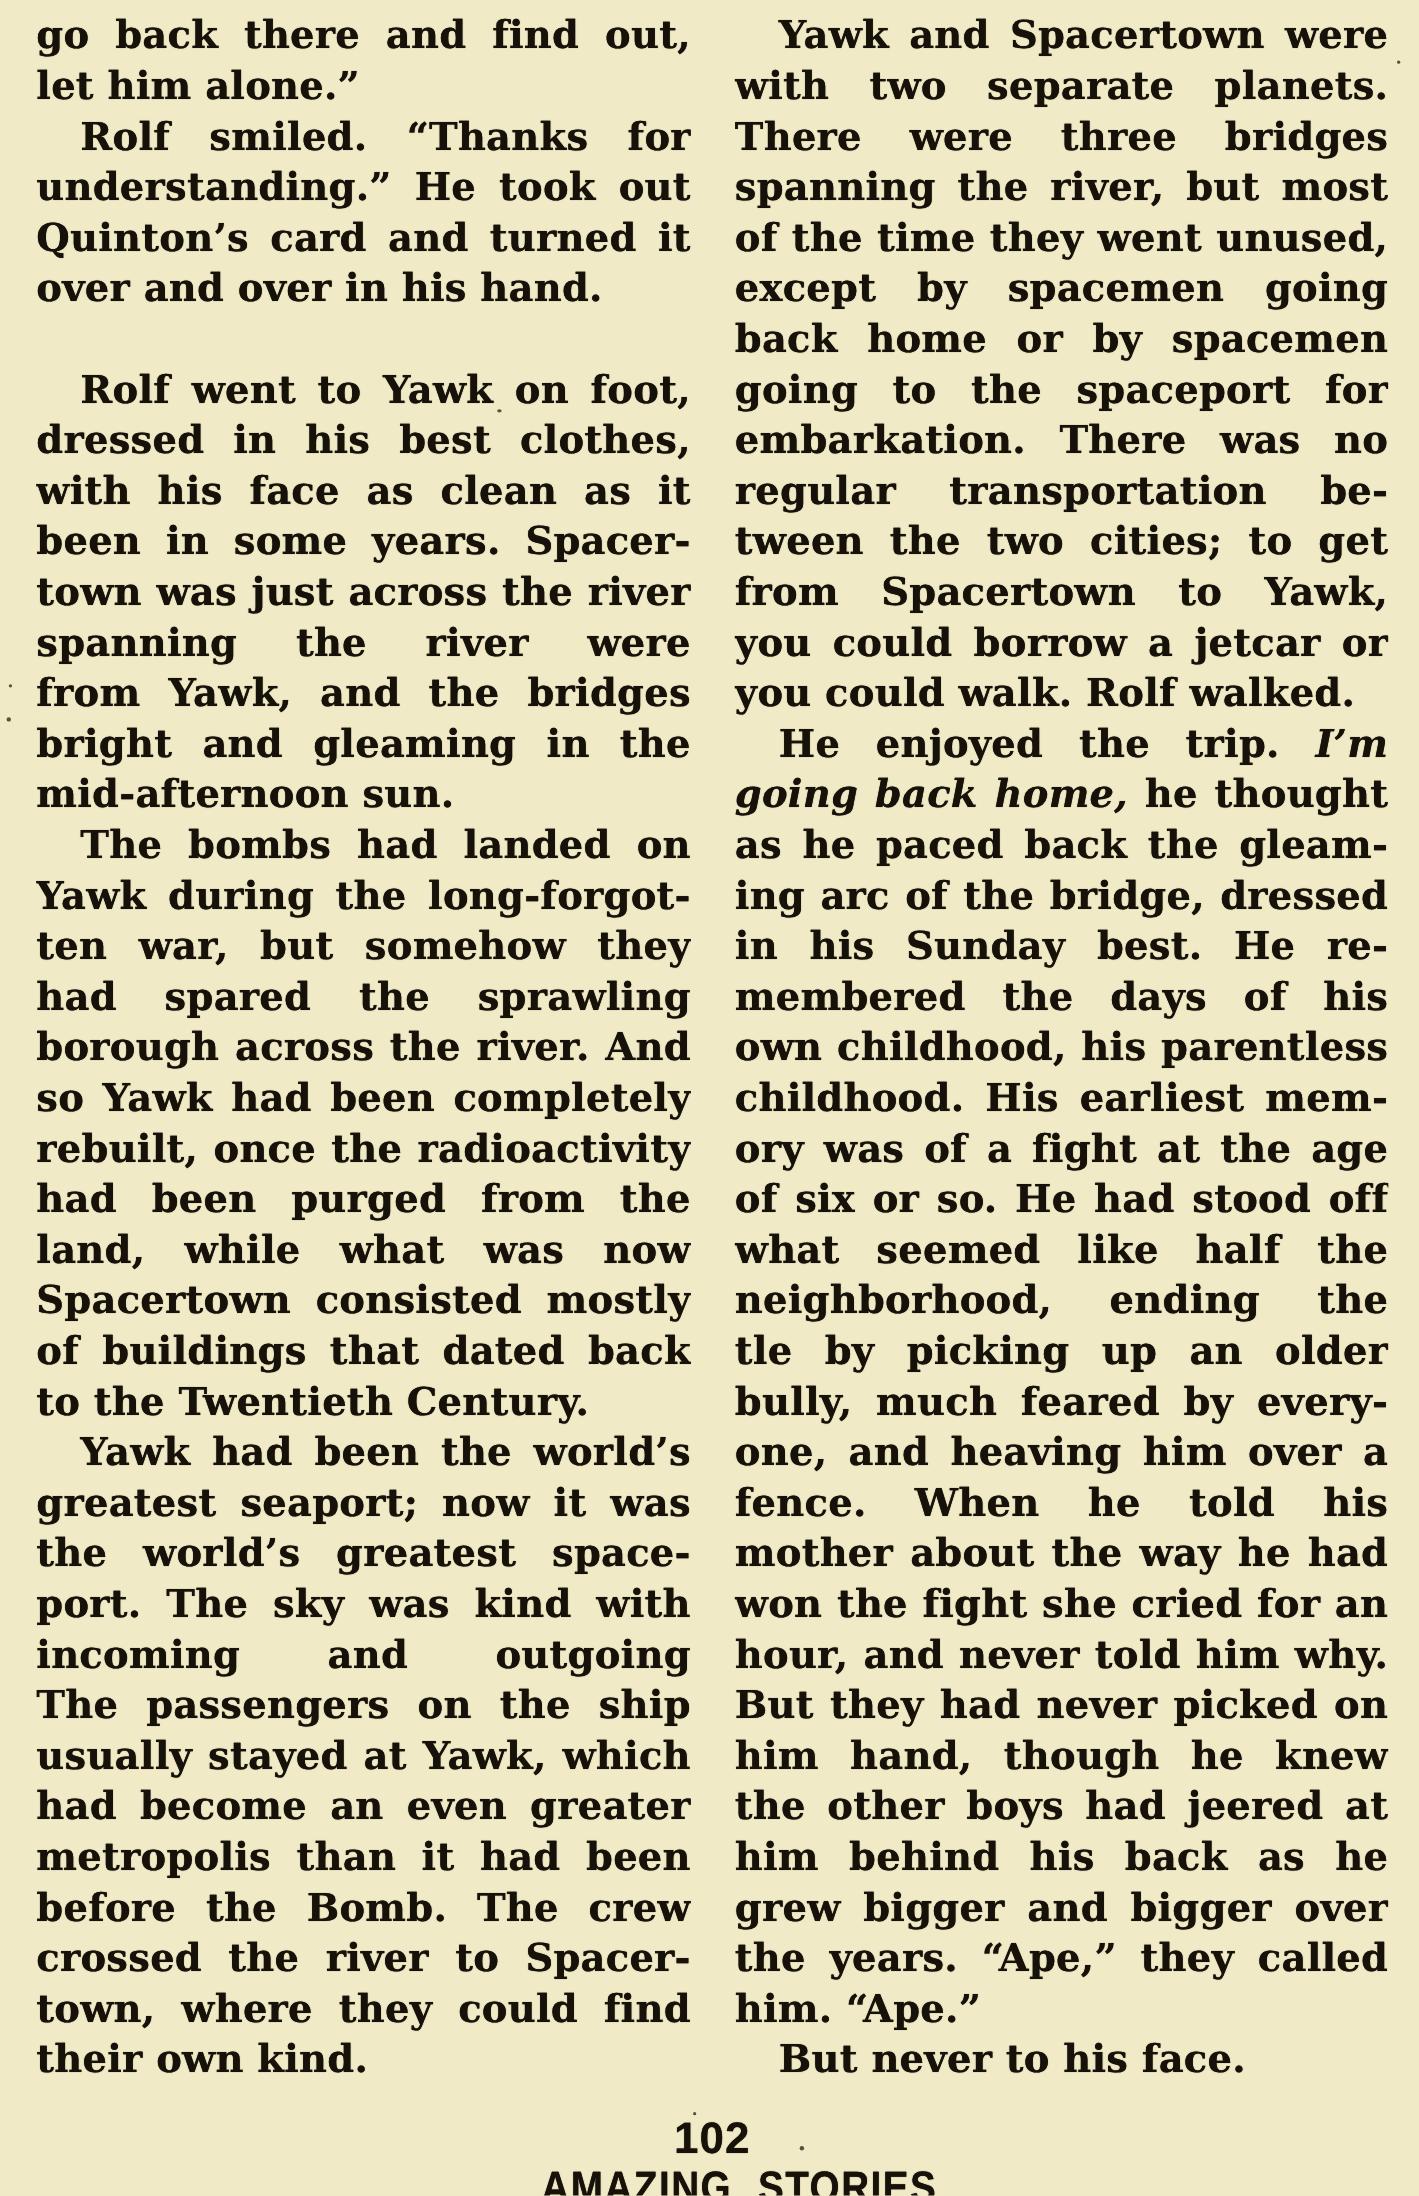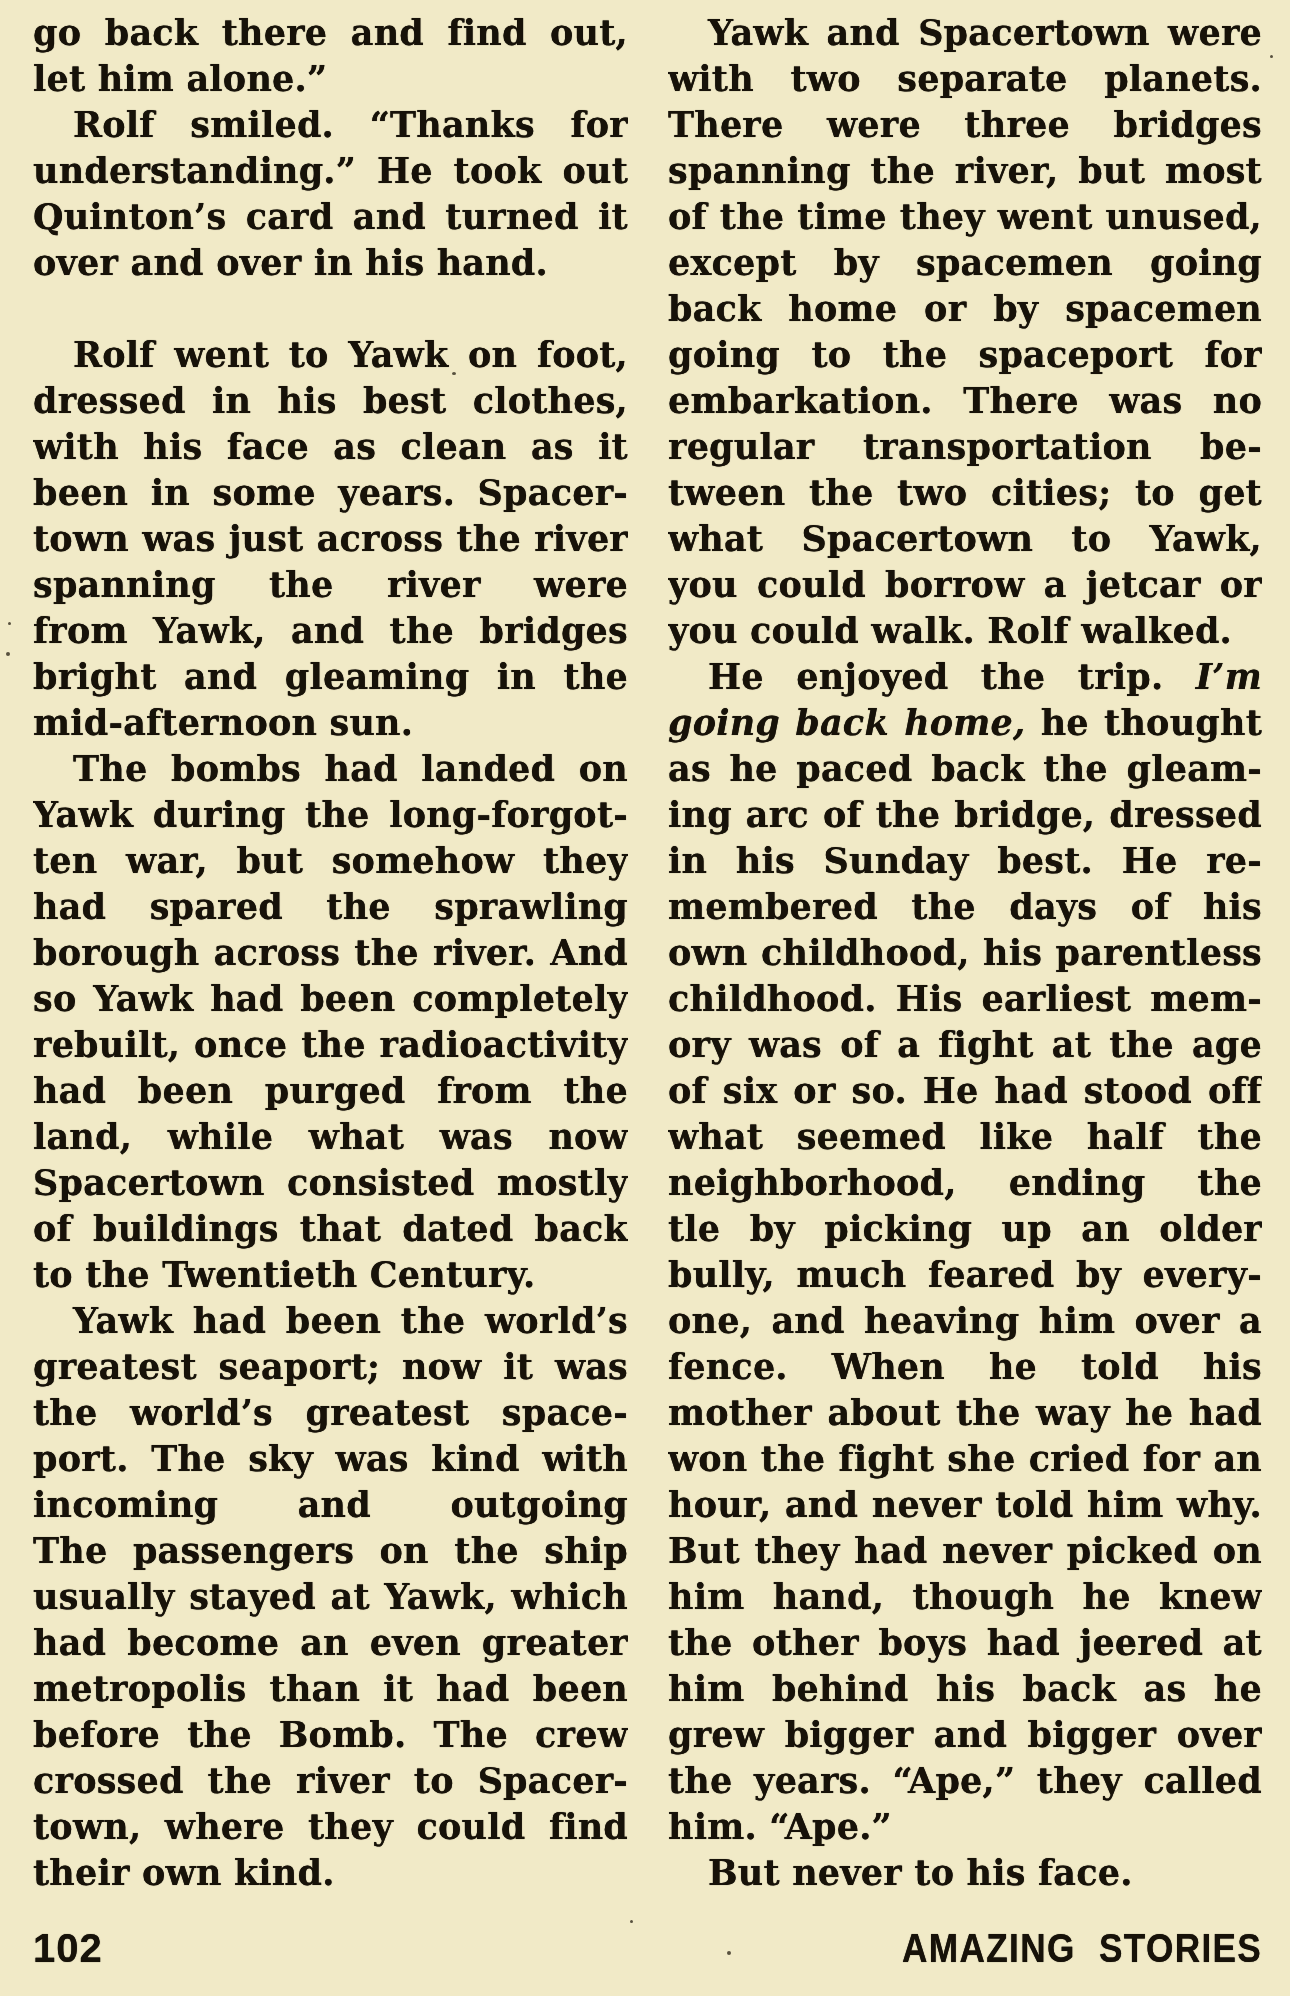--- a/index.html
+++ b/index.html
@@ -34,21 +34,21 @@
     -moz-text-align-last:left;
     text-align-last:left;
   }
   .line.indent{padding-left:40px;}
   .line.gap{height:46px;}
   .it{font-style:italic;}
   .footer{
     position:absolute;left:33px;right:28px;top:1922px;height:52px;
     font-family:"Liberation Sans","DejaVu Sans",sans-serif;
     font-weight:bold;
-    display:flex;justify-content:space-between;align-items:center;
+    display:flex;justify-content:flex-start;align-items:center;flex-direction:column;
   }
   .page-num{
     font-size:40px;letter-spacing:1px;
     text-shadow:0 0 0.8px currentColor;
   }
   .mag-title{
     font-size:40px;letter-spacing:1.5px;word-spacing:14px;
     transform:scaleX(0.88);transform-origin:right center;
     text-shadow:0 0 0.8px currentColor;
   }
@@ -109,21 +109,21 @@
       <div class="line"><span>with two separate planets.</span></div>
       <div class="line"><span>There were three bridges</span></div>
       <div class="line"><span>spanning the river, but most</span></div>
       <div class="line"><span>of the time they went unused,</span></div>
       <div class="line"><span>except by spacemen going</span></div>
       <div class="line"><span>back home or by spacemen</span></div>
       <div class="line"><span>going to the spaceport for</span></div>
       <div class="line"><span>embarkation. There was no</span></div>
       <div class="line"><span>regular transportation be-</span></div>
       <div class="line"><span>tween the two cities; to get</span></div>
-      <div class="line"><span>what Spacertown to Yawk,</span></div>
+      <div class="line"><span>from Spacertown to Yawk,</span></div>
       <div class="line"><span>you could borrow a jetcar or</span></div>
       <div class="line end"><span>you could walk. Rolf walked.</span></div>
       <div class="line indent"><span>He enjoyed the trip. </span><span class="it">I’m</span></div>
       <div class="line"><span class="it">going back home,</span><span> he thought</span></div>
       <div class="line"><span>as he paced back the gleam-</span></div>
       <div class="line"><span>ing arc of the bridge, dressed</span></div>
       <div class="line"><span>in his Sunday best. He re-</span></div>
       <div class="line"><span>membered the days of his</span></div>
       <div class="line"><span>own childhood, his parentless</span></div>
       <div class="line"><span>childhood. His earliest mem-</span></div>

